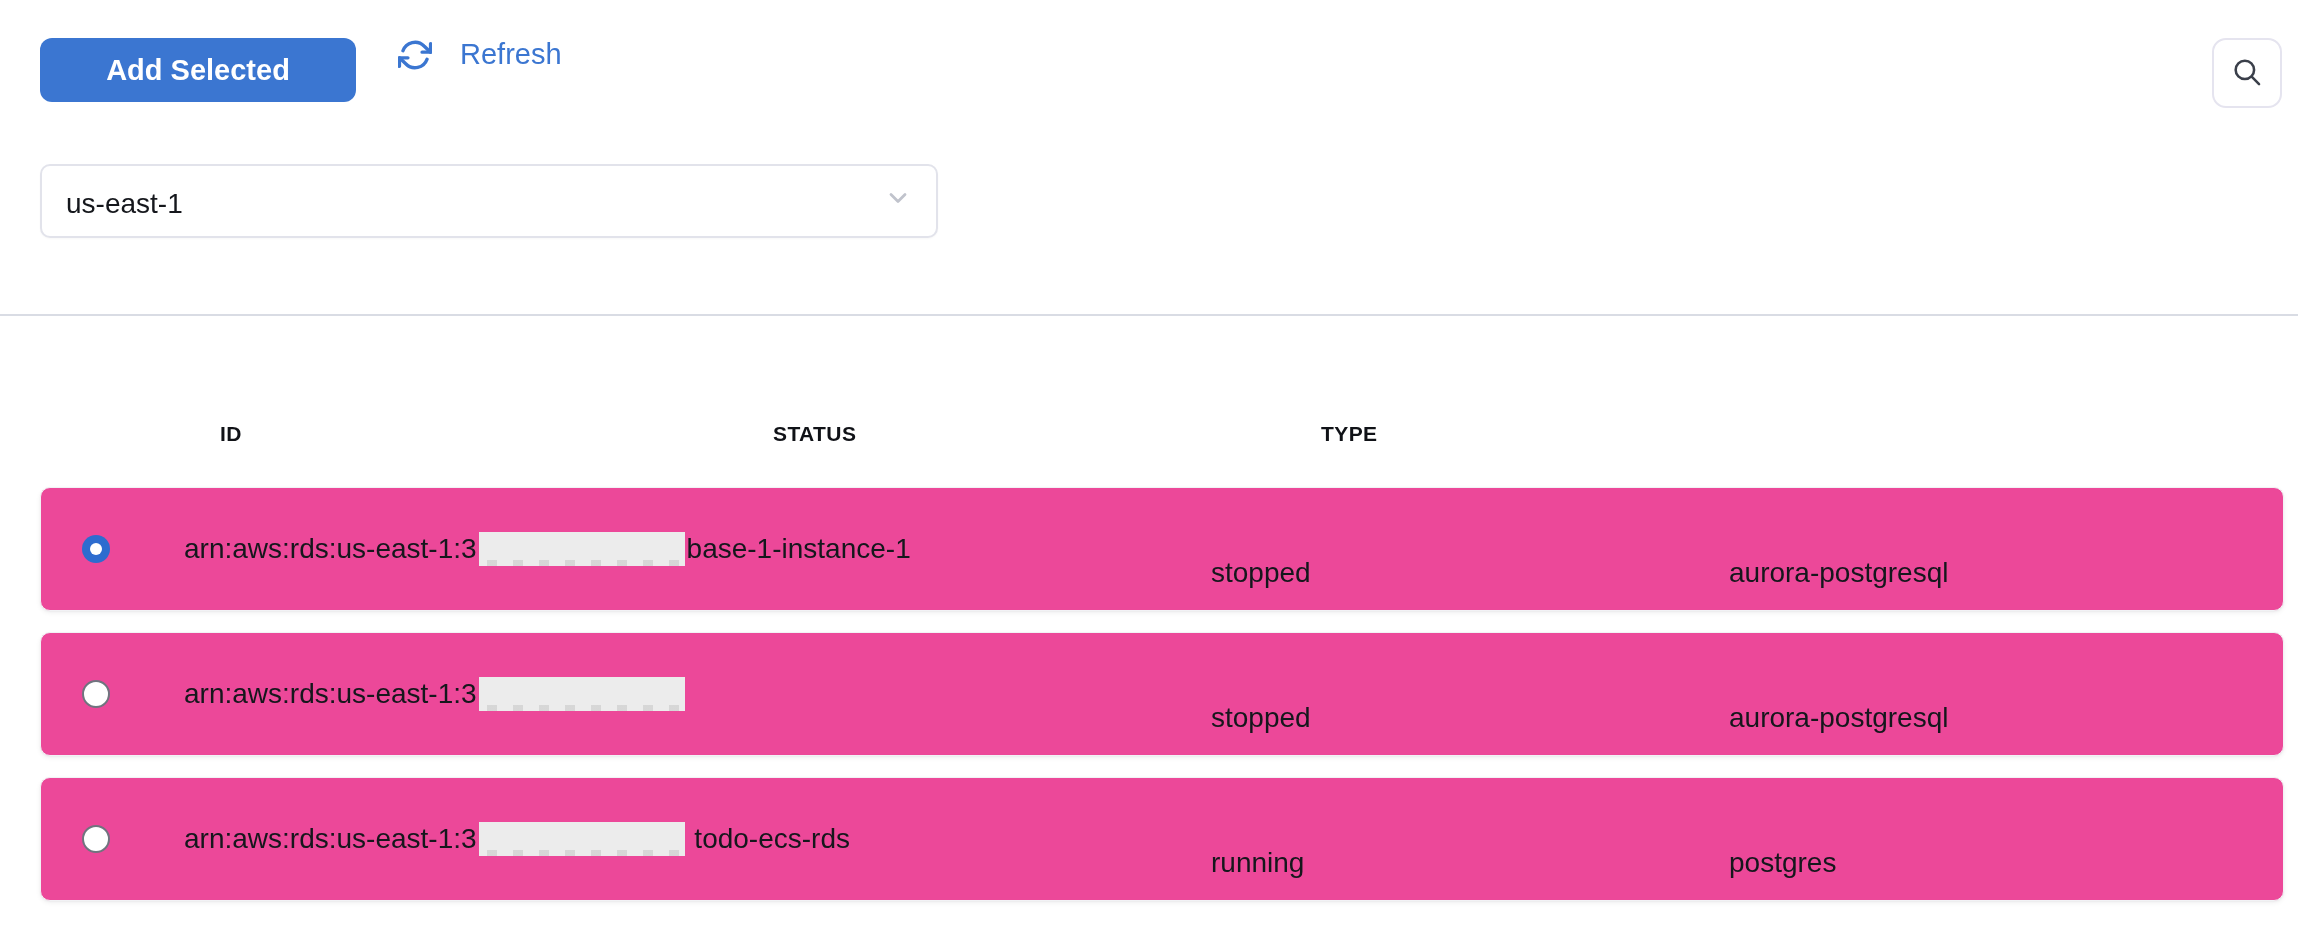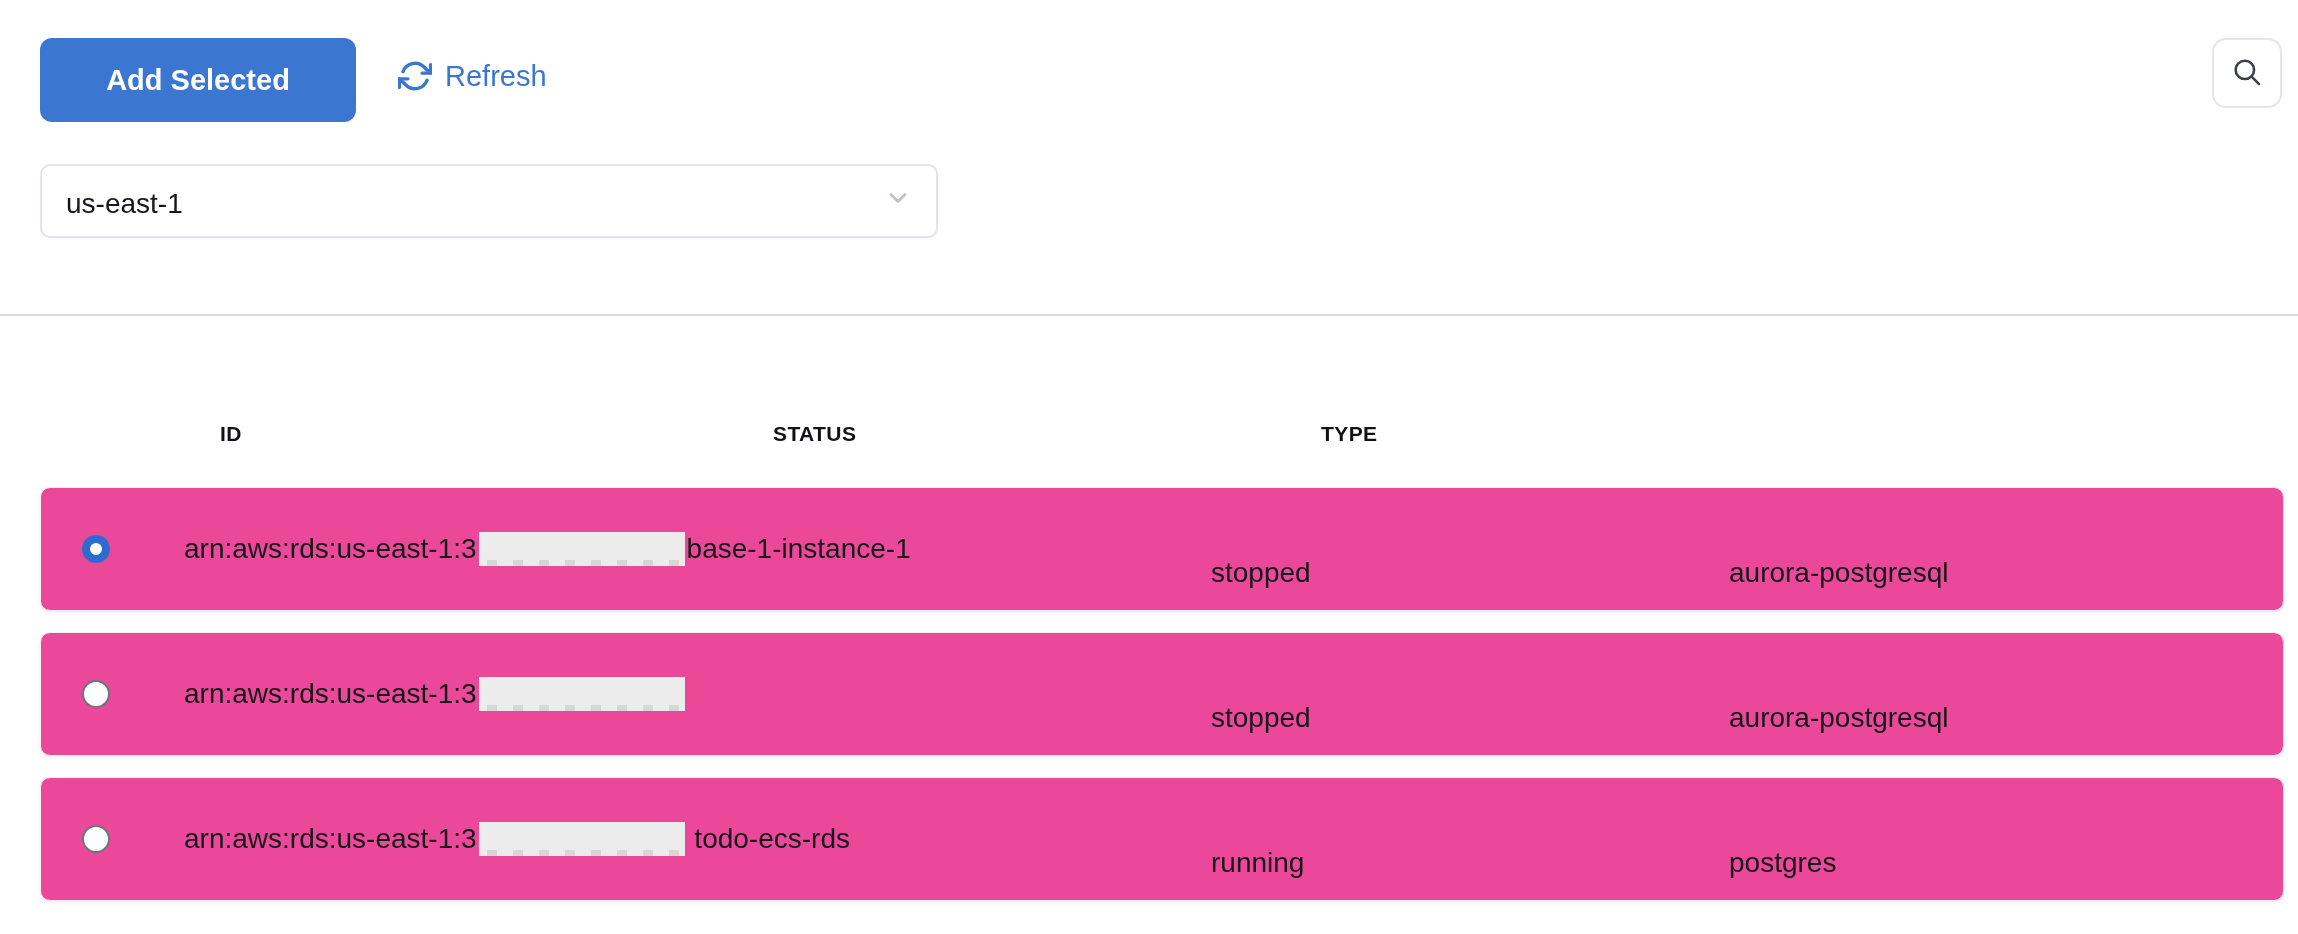--- a/index.html
+++ b/index.html
@@ -8,30 +8,30 @@
     position: relative;
     background: #ffffff;
     font-family: "Liberation Sans", "DejaVu Sans", sans-serif;
     color: #15171c;
     overflow: hidden;
   }
 
   
   .btn-add {
     position: absolute; left: 40px; top: 38px;
-    height: 84px; min-width: 316px;
+    height: 64px; min-width: 316px;
     display: inline-flex; align-items: center; justify-content: center;
     background: #3b76d1; color: #ffffff;
     font-size: 29px; font-weight: bold;
     border: none; border-radius: 12px;
     padding: 0 40px; cursor: pointer;
   }
   .refresh-link {
     position: absolute; left: 398px; top: 38px; height: 76px;
-    display: inline-flex; align-items: center; gap: 13px;
+    display: inline-flex; align-items: flex-start; gap: 28px;
     color: #3b76d1; font-size: 29px; font-weight: 500;
     background: none; border: none; cursor: pointer;
   }
   .refresh-link svg { display: block; }
   .btn-search {
     position: absolute; left: 2212px; top: 38px;
     width: 70px; height: 70px;
     background: #ffffff;
     border: 2px solid #e5e4ef; border-radius: 14px;
     display: inline-flex; align-items: center; justify-content: center;

